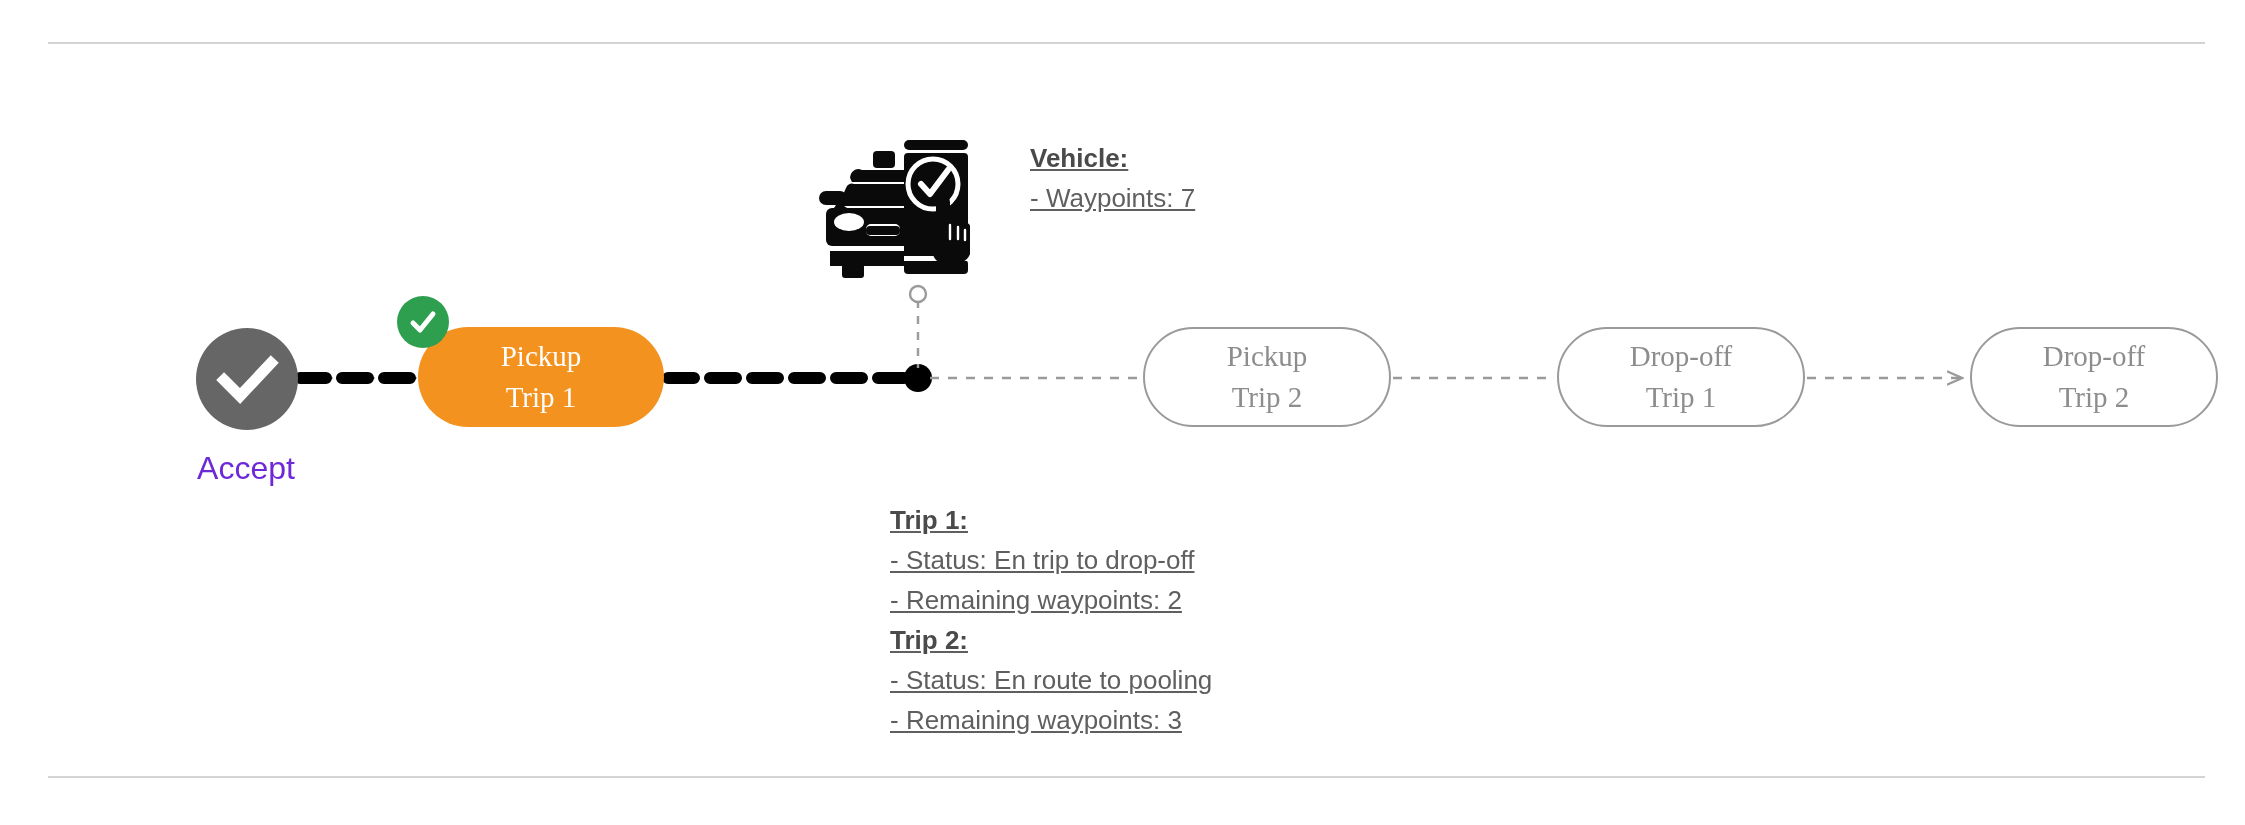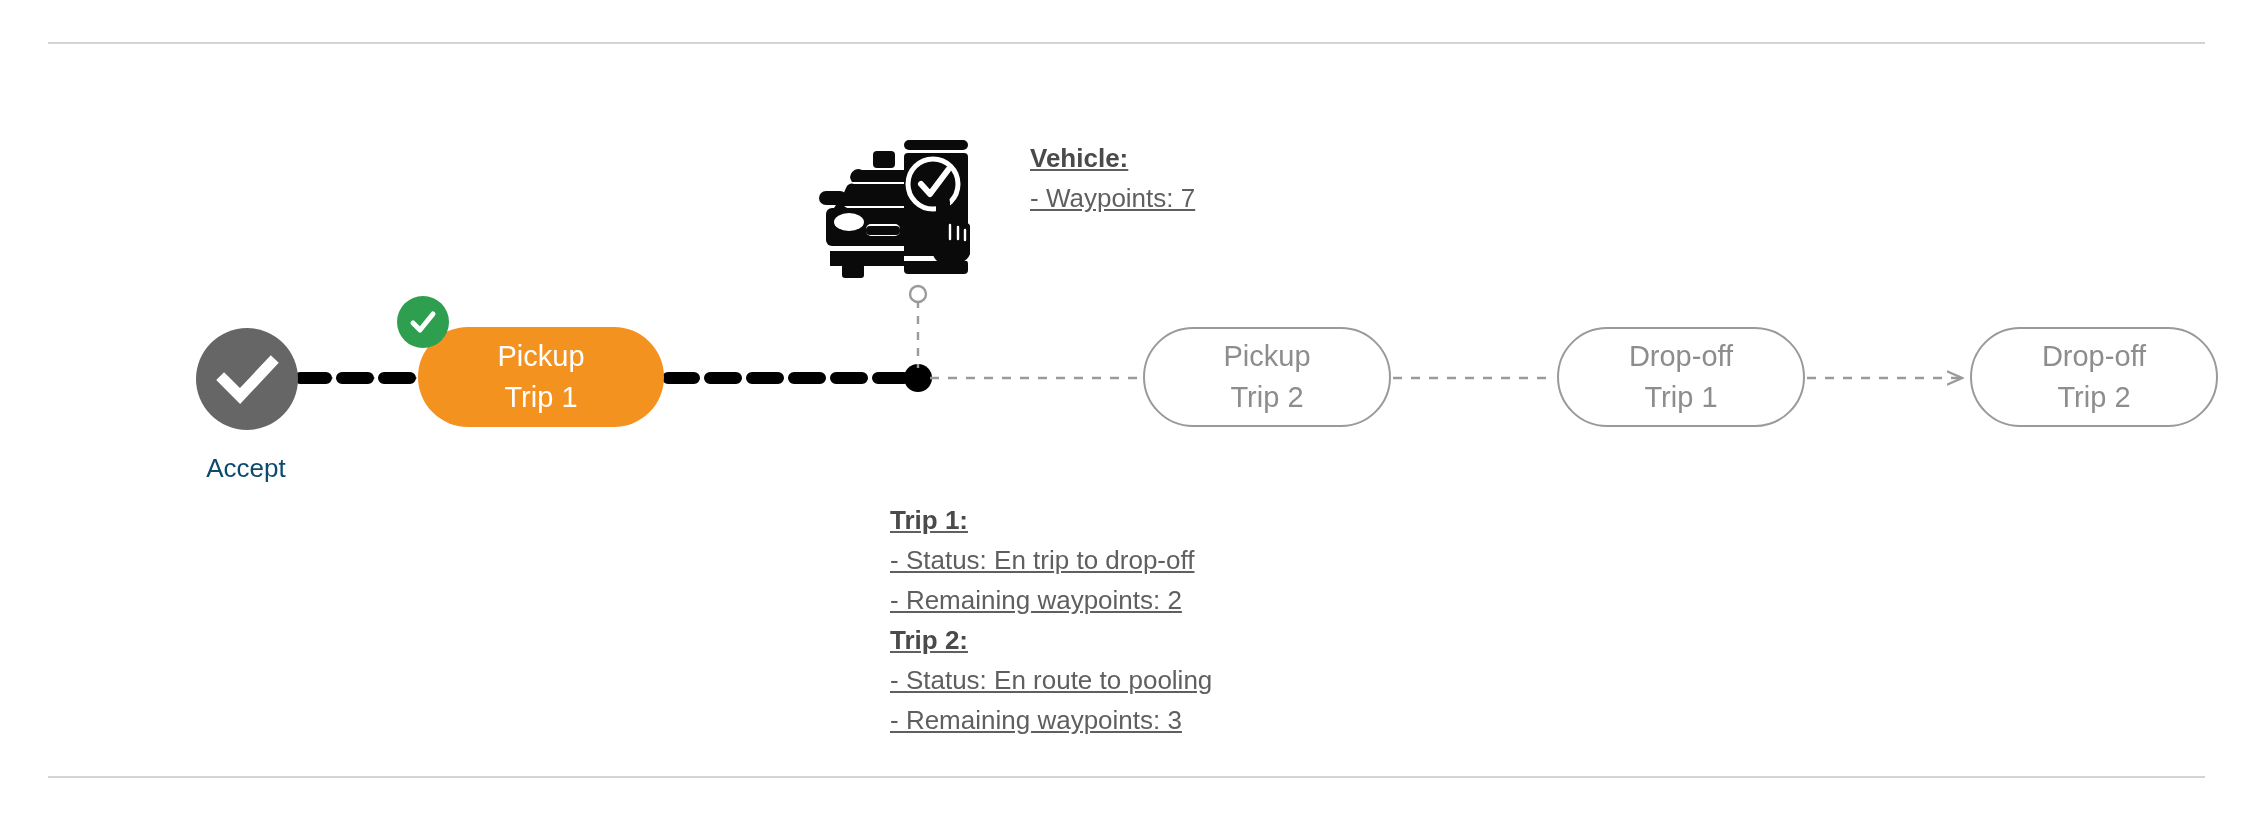--- a/index.html
+++ b/index.html
@@ -67,38 +67,38 @@
     background: #666666;
   }
   .start-node svg { display: block; }
 
   .start-label {
     position: absolute;
     left: 96px;
     top: 448px;
     width: 300px;
     text-align: center;
-    font-size: 26px;
+    font-size: 32px;
     line-height: 41px;
-    color: #0c4a6e;
+    color: #6d28d9;
   }
   .start-label .l2 { display: block; }
 
   
   .pill {
     position: absolute;
     box-sizing: border-box;
     border-radius: 60px;
     display: flex;
     flex-direction: column;
     align-items: center;
     justify-content: center;
     text-align: center;
   }
-  .pill .ln { display: block; white-space: nowrap; }
+  .pill .ln { display: block; white-space: nowrap; font-family: Liberation Serif, serif; }
 
   .pill-active {
     left: 418px;
     top: 327px;
     width: 246px;
     height: 100px;
     background: #F4921F;
     font-size: 29px;
     line-height: 41px;
     color: #ffffff;

